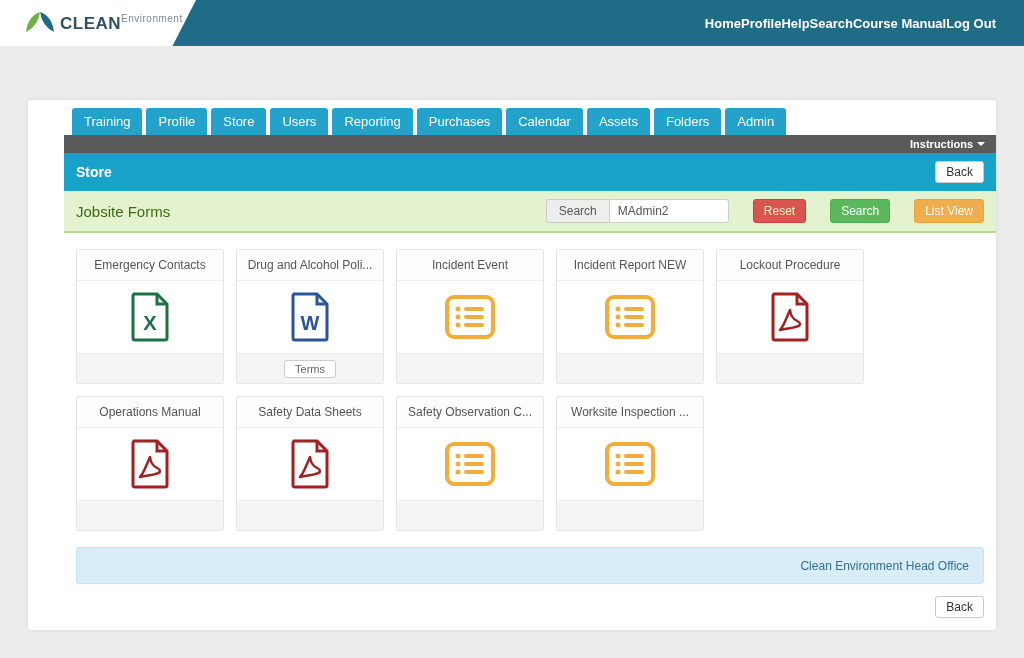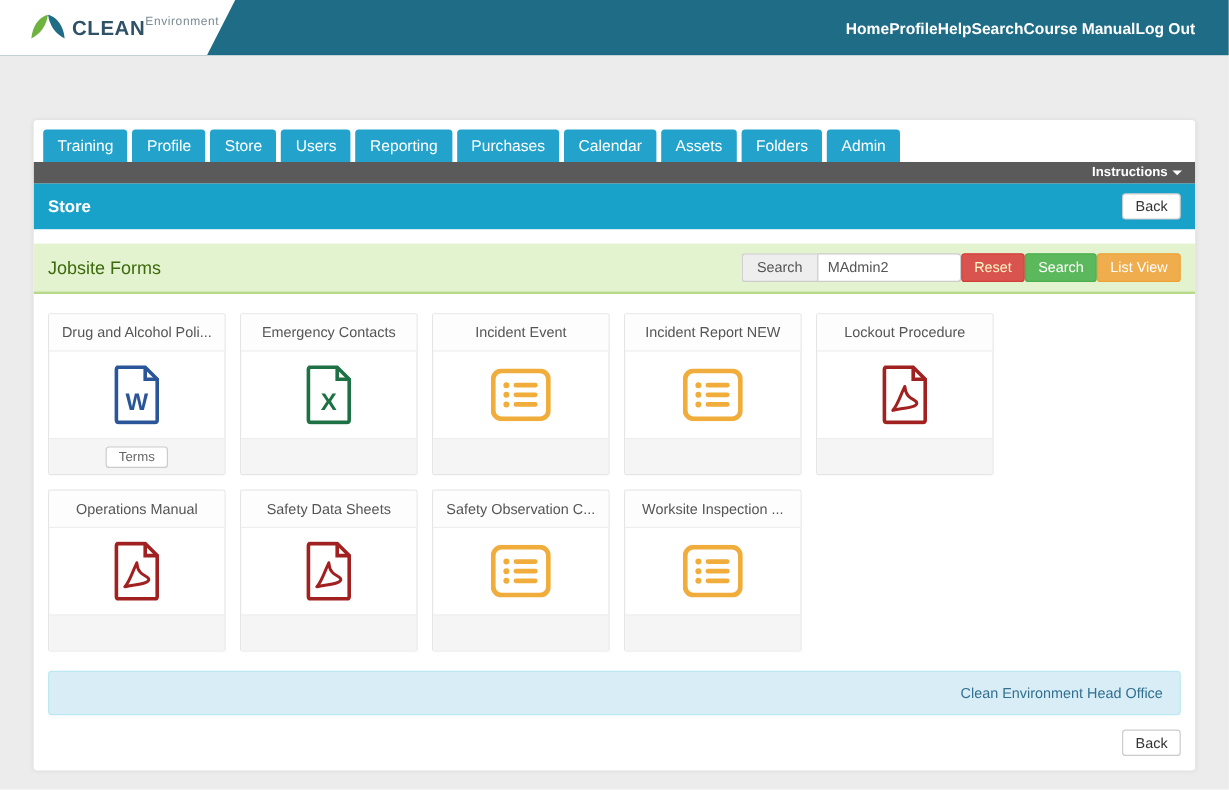--- a/index.html
+++ b/index.html
@@ -50,20 +50,21 @@
   }
 
   .page {
     padding: 54px 28px 0 28px;
   }
   .panel {
     background: #fff;
     border-radius: 3px;
     box-shadow: 0 0 4px rgba(0,0,0,.08);
     overflow: hidden;
+    padding-left: 36px;
   }
 
   .tabs-row {
     display: flex;
     gap: 4px;
     padding: 8px 8px 0 8px;
     flex-wrap: wrap;
   }
   .tab {
     background: #23a3cb;
@@ -106,22 +107,21 @@
     padding: 3px 10px;
     cursor: pointer;
   }
 
   .filterbar {
     background: #e4f3cf;
     border-bottom: 2px solid #b7d98b;
     padding: 8px 12px;
     display: flex;
     align-items: center;
-    gap: 0;
-    margin-top: 12px;
+    gap: 24px;
   }
   .filterbar .title {
     font-family: "Comic Sans MS", "Segoe Script", cursive, sans-serif;
     color: #3d6a0e;
     font-size: 15px;
   }
   .filterbar .grow { flex: 1; }
   .search-group {
     display: flex;
     align-items: stretch;
@@ -283,42 +283,42 @@
         <span class="search-label">Search</span>
         <input class="search-input" value="MAdmin2" style="">
       </div>
       <button class="btn-red">Reset</button>
       <button class="btn-green">Search</button>
       <button class="btn-yellow">List View</button>
     </div>
 
     <div class="cards" id="cards-container">
         <div class="card">
+          <div class="card-title">Emergency Contacts</div>
+          <div class="card-body">
+            <svg width="46" height="50" viewBox="0 0 46 50">
+      <path d="M6 2 H30 L40 12 V46 Q40 48 38 48 H8 Q6 48 6 46 V4 Q6 2 8 2 Z" fill="none" stroke="#1e7145" stroke-width="3"></path>
+      <path d="M30 2 V12 H40" fill="none" stroke="#1e7145" stroke-width="3"></path>
+      <text x="23" y="38" text-anchor="middle" font-family="Arial" font-size="20" font-weight="700" fill="#1e7145">X</text>
+    </svg>
+          </div>
+          <div class="card-footer"></div>
+        </div>
+        <div class="card">
           <div class="card-title">Drug and Alcohol Poli...</div>
           <div class="card-body">
             <svg width="46" height="50" viewBox="0 0 46 50">
       <path d="M6 2 H30 L40 12 V46 Q40 48 38 48 H8 Q6 48 6 46 V4 Q6 2 8 2 Z" fill="none" stroke="#2a5699" stroke-width="3"></path>
       <path d="M30 2 V12 H40" fill="none" stroke="#2a5699" stroke-width="3"></path>
       <text x="23" y="38" text-anchor="middle" font-family="Arial" font-size="20" font-weight="700" fill="#2a5699">W</text>
     </svg>
           </div>
           <div class="card-footer">
             <button class="mini">Terms</button>
           </div>
-        </div>
-        <div class="card">
-          <div class="card-title">Emergency Contacts</div>
-          <div class="card-body">
-            <svg width="46" height="50" viewBox="0 0 46 50">
-      <path d="M6 2 H30 L40 12 V46 Q40 48 38 48 H8 Q6 48 6 46 V4 Q6 2 8 2 Z" fill="none" stroke="#1e7145" stroke-width="3"></path>
-      <path d="M30 2 V12 H40" fill="none" stroke="#1e7145" stroke-width="3"></path>
-      <text x="23" y="38" text-anchor="middle" font-family="Arial" font-size="20" font-weight="700" fill="#1e7145">X</text>
-    </svg>
-          </div>
-          <div class="card-footer"></div>
         </div>
         <div class="card">
           <div class="card-title">Incident Event</div>
           <div class="card-body">
             <svg width="50" height="44" viewBox="0 0 50 44">
     <rect x="2" y="2" width="46" height="40" rx="7" fill="none" stroke="#f0ad3b" stroke-width="4"></rect>
     <circle cx="13" cy="14" r="2.5" fill="#f0ad3b"></circle>
     <rect x="19" y="12" width="20" height="4" rx="2" fill="#f0ad3b"></rect>
     <circle cx="13" cy="22" r="2.5" fill="#f0ad3b"></circle>
     <rect x="19" y="20" width="20" height="4" rx="2" fill="#f0ad3b"></rect>

